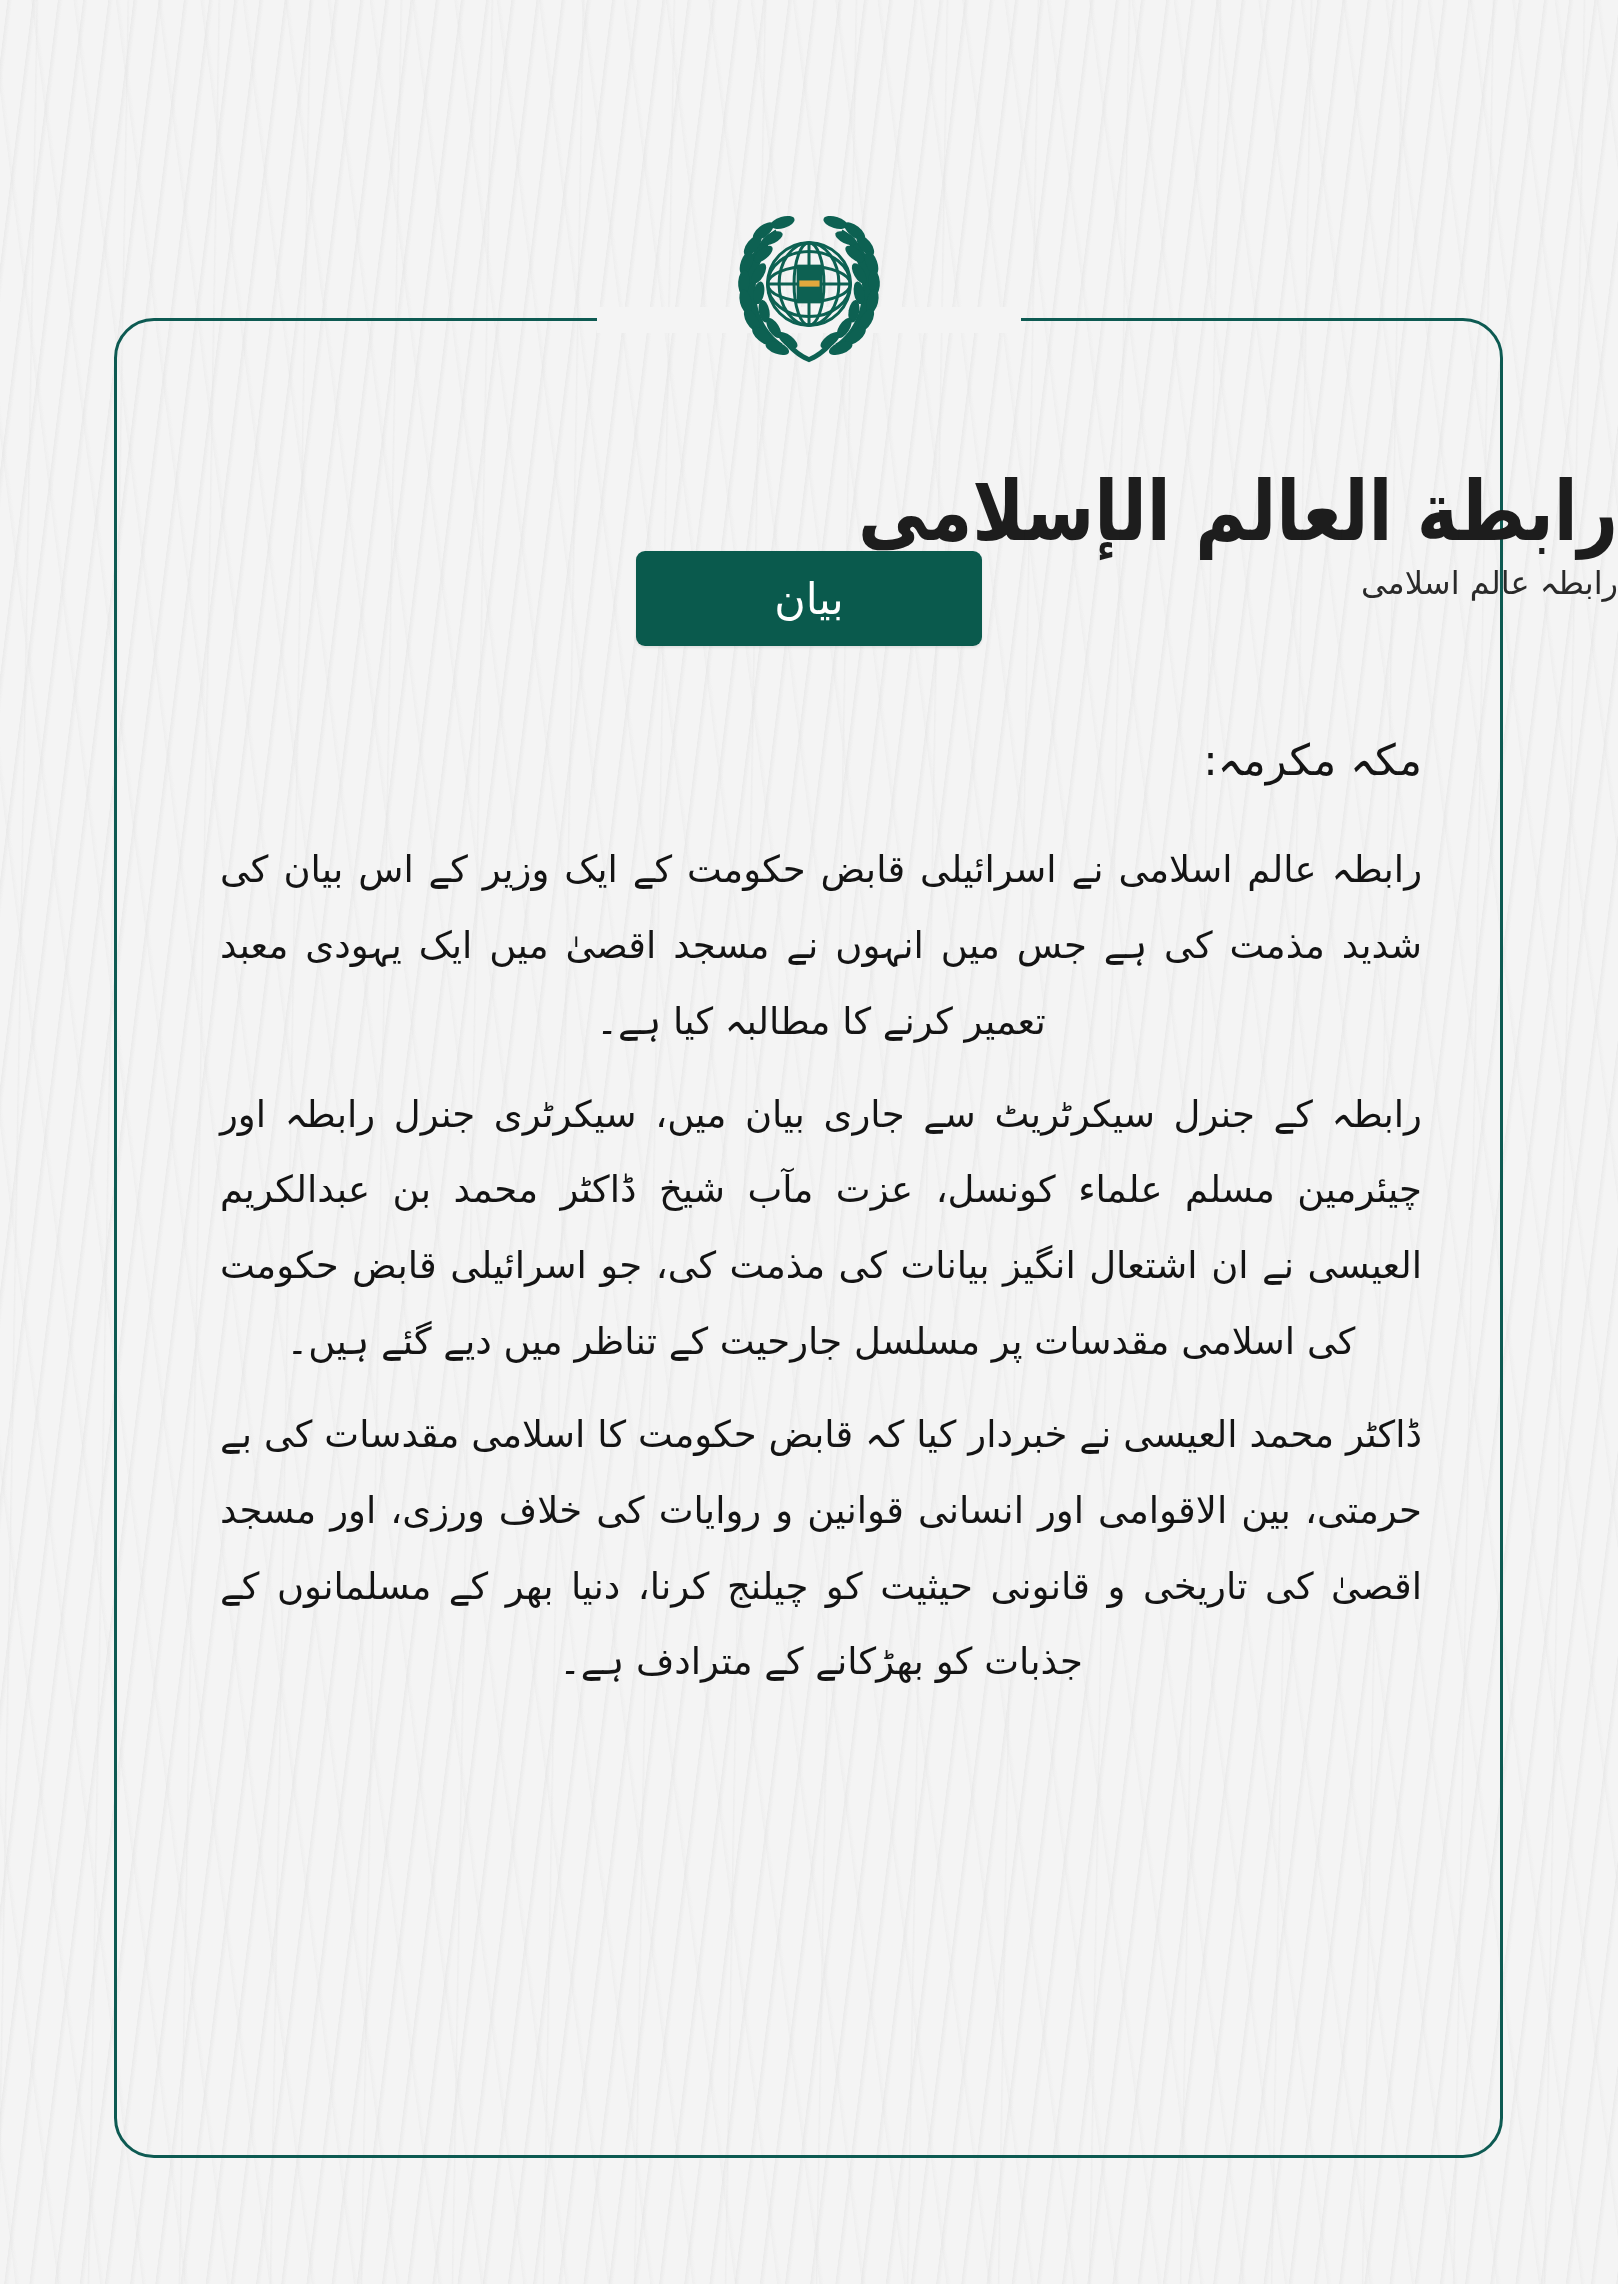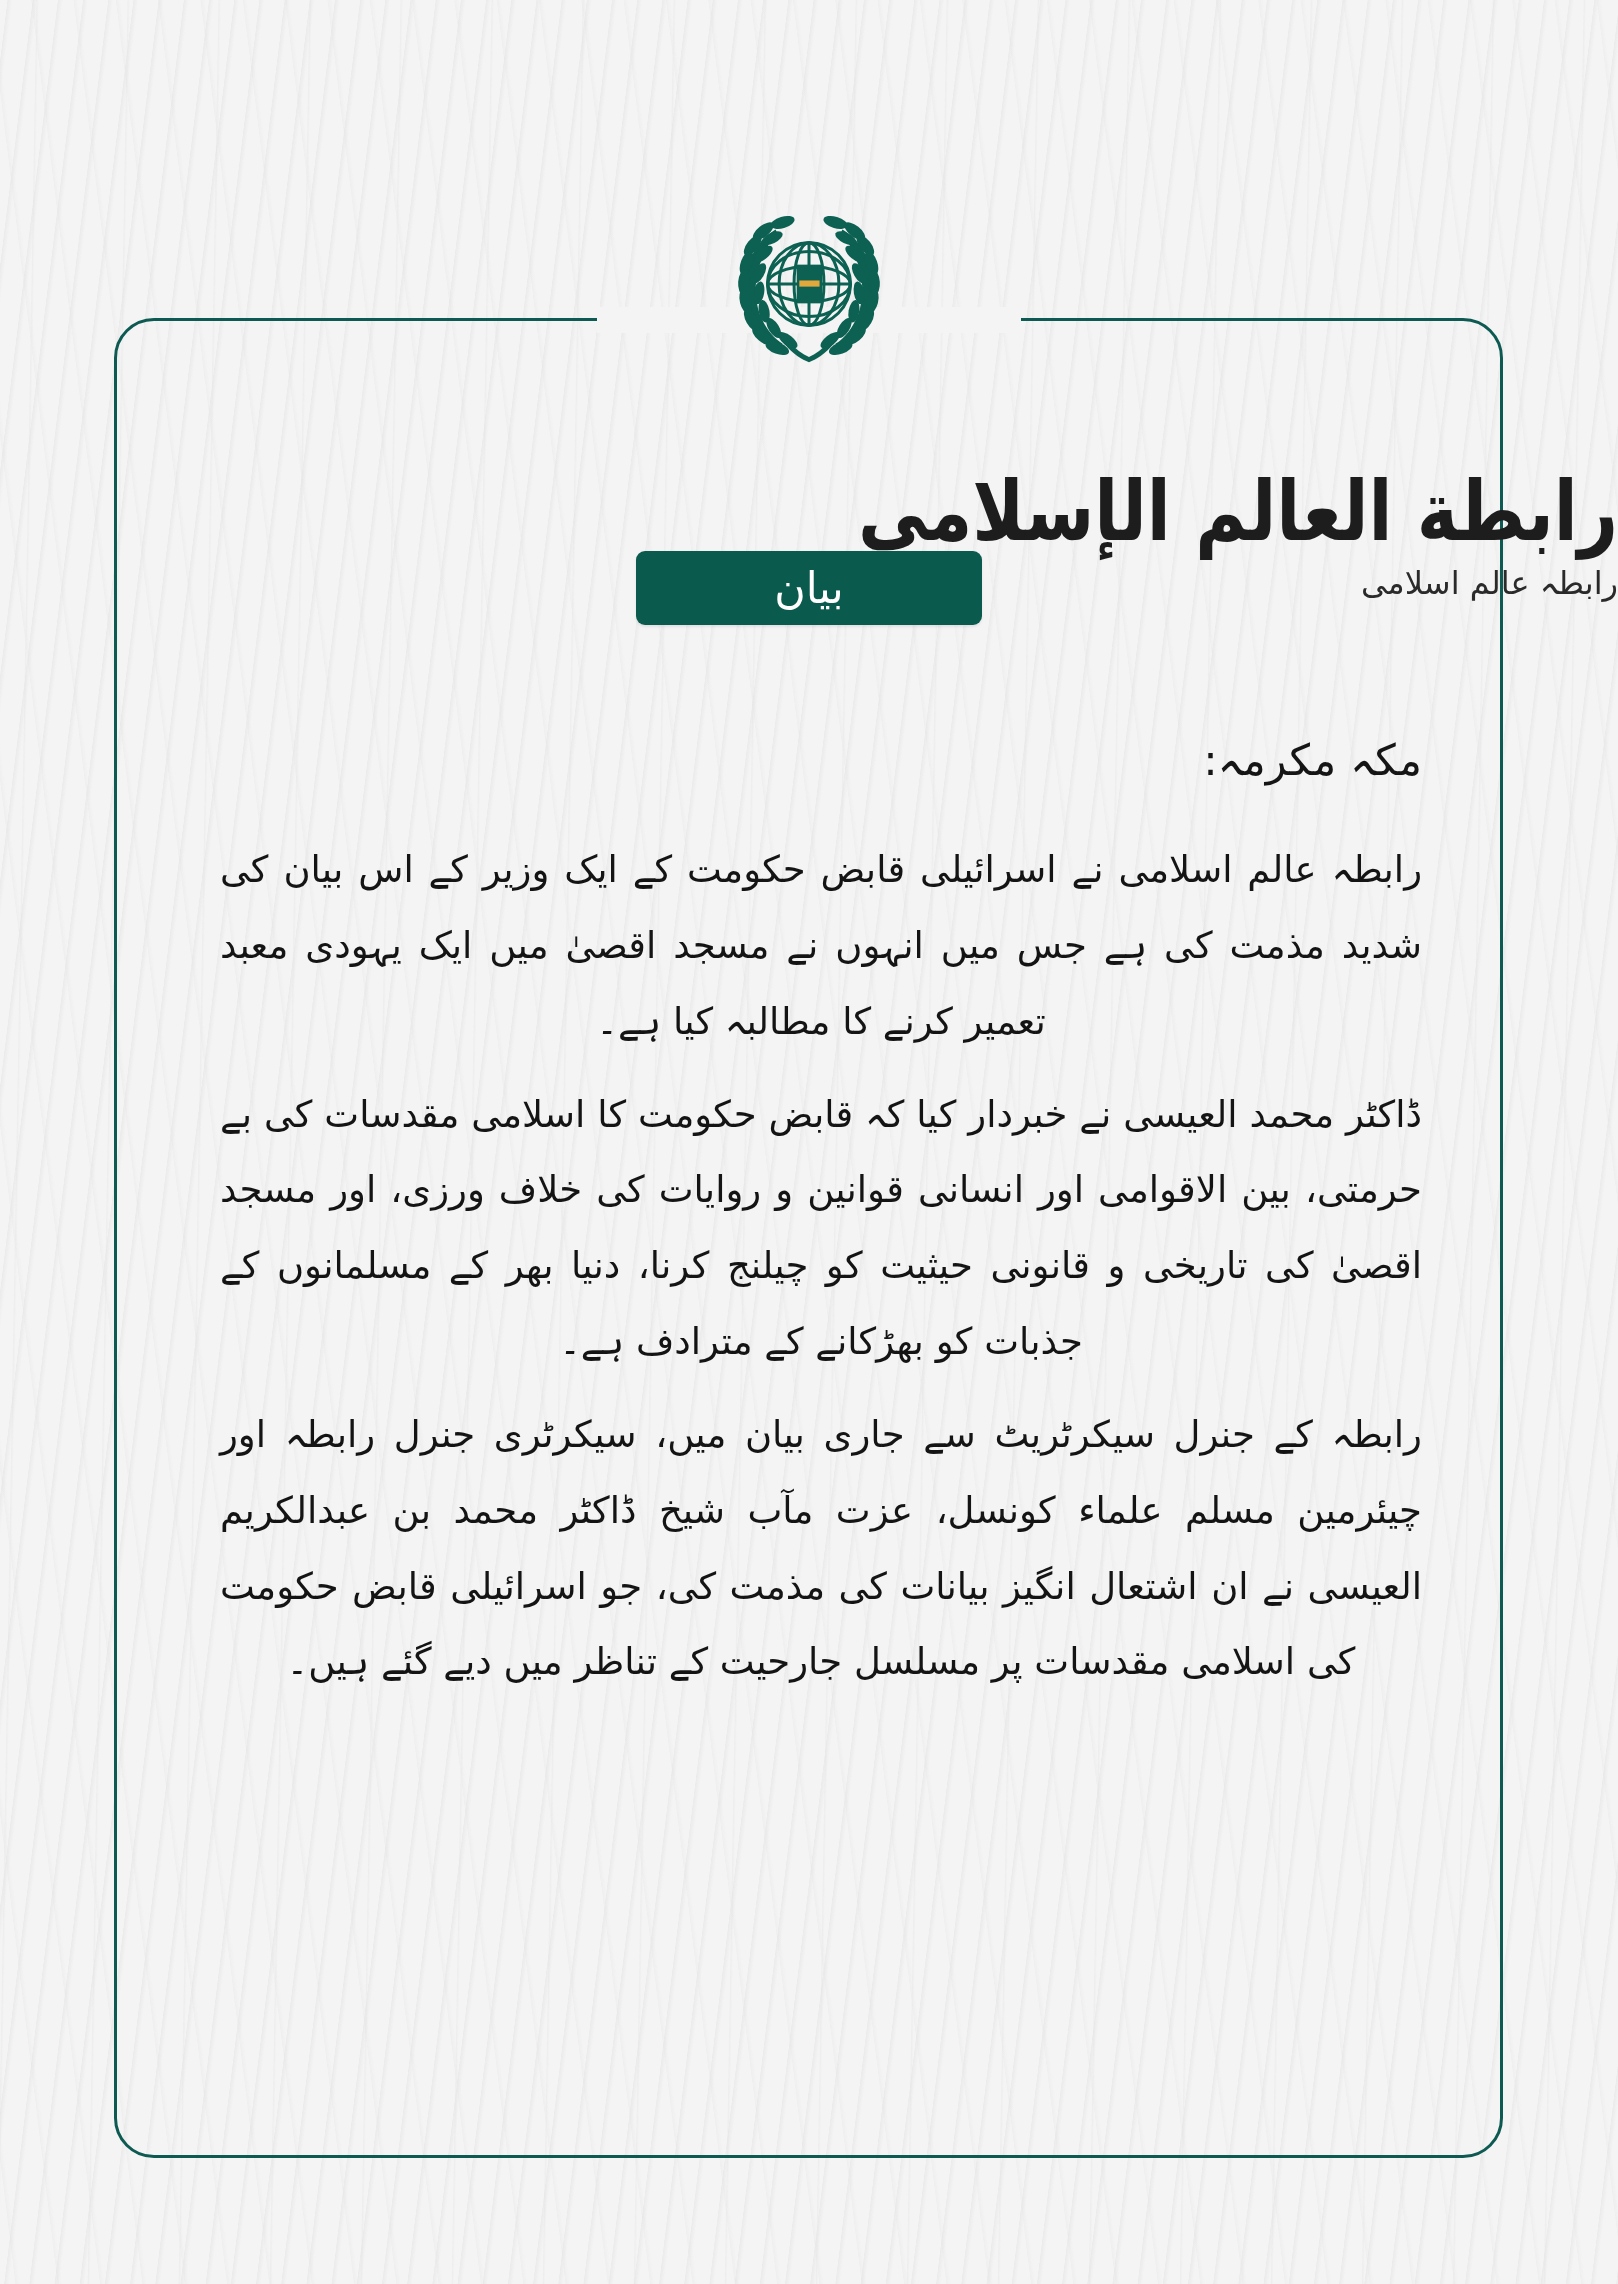--- a/index.html
+++ b/index.html
@@ -127,21 +127,21 @@
     right: 0;
     top: 551px;
     display: flex;
     justify-content: center;
     z-index: 3;
   }
   .badge {
     background: #0a5a4d;
     color: #ffffff;
     width: 346px;
-    height: 74px;
+    height: 95px;
     border-radius: 9px;
     display: flex;
     align-items: center;
     justify-content: center;
     font-family: "DejaVu Sans", sans-serif;
     font-size: 43px;
     direction: rtl;
     box-shadow: 0 1.3px 2.6px rgba(0,0,0,.08);
   }
 
@@ -258,18 +258,18 @@
     <div class="wordmark-ur">رابطہ عالم اسلامی</div>
   </div>
 
   <div class="badge-wrap">
     <div class="badge">بیان</div>
   </div>
 
   <div class="content">
     <p class="dateline">مکہ مکرمہ:</p>
     <p class="para">رابطہ عالم اسلامی نے اسرائیلی قابض حکومت کے ایک وزیر کے اس بیان کی شدید مذمت کی ہے جس میں انہوں نے مسجد اقصیٰ میں ایک یہودی معبد تعمیر کرنے کا مطالبہ کیا ہے۔</p>
+    <p class="para">رابطہ کے جنرل سیکرٹریٹ سے جاری بیان میں، سیکرٹری جنرل رابطہ اور چیئرمین مسلم علماء کونسل، عزت مآب شیخ ڈاکٹر محمد بن عبدالکریم العیسی نے ان اشتعال انگیز بیانات کی مذمت کی، جو اسرائیلی قابض حکومت کی اسلامی مقدسات پر مسلسل جارحیت کے تناظر میں دیے گئے ہیں۔</p>
     <p class="para">ڈاکٹر محمد العیسی نے خبردار کیا کہ قابض حکومت کا اسلامی مقدسات کی بے حرمتی، بین الاقوامی اور انسانی قوانین و روایات کی خلاف ورزی، اور مسجد اقصیٰ کی تاریخی و قانونی حیثیت کو چیلنج کرنا، دنیا بھر کے مسلمانوں کے جذبات کو بھڑکانے کے مترادف ہے۔</p>
-    <p class="para">رابطہ کے جنرل سیکرٹریٹ سے جاری بیان میں، سیکرٹری جنرل رابطہ اور چیئرمین مسلم علماء کونسل، عزت مآب شیخ ڈاکٹر محمد بن عبدالکریم العیسی نے ان اشتعال انگیز بیانات کی مذمت کی، جو اسرائیلی قابض حکومت کی اسلامی مقدسات پر مسلسل جارحیت کے تناظر میں دیے گئے ہیں۔</p>
   </div>
 
 </div>
 
 
 </body></html>

